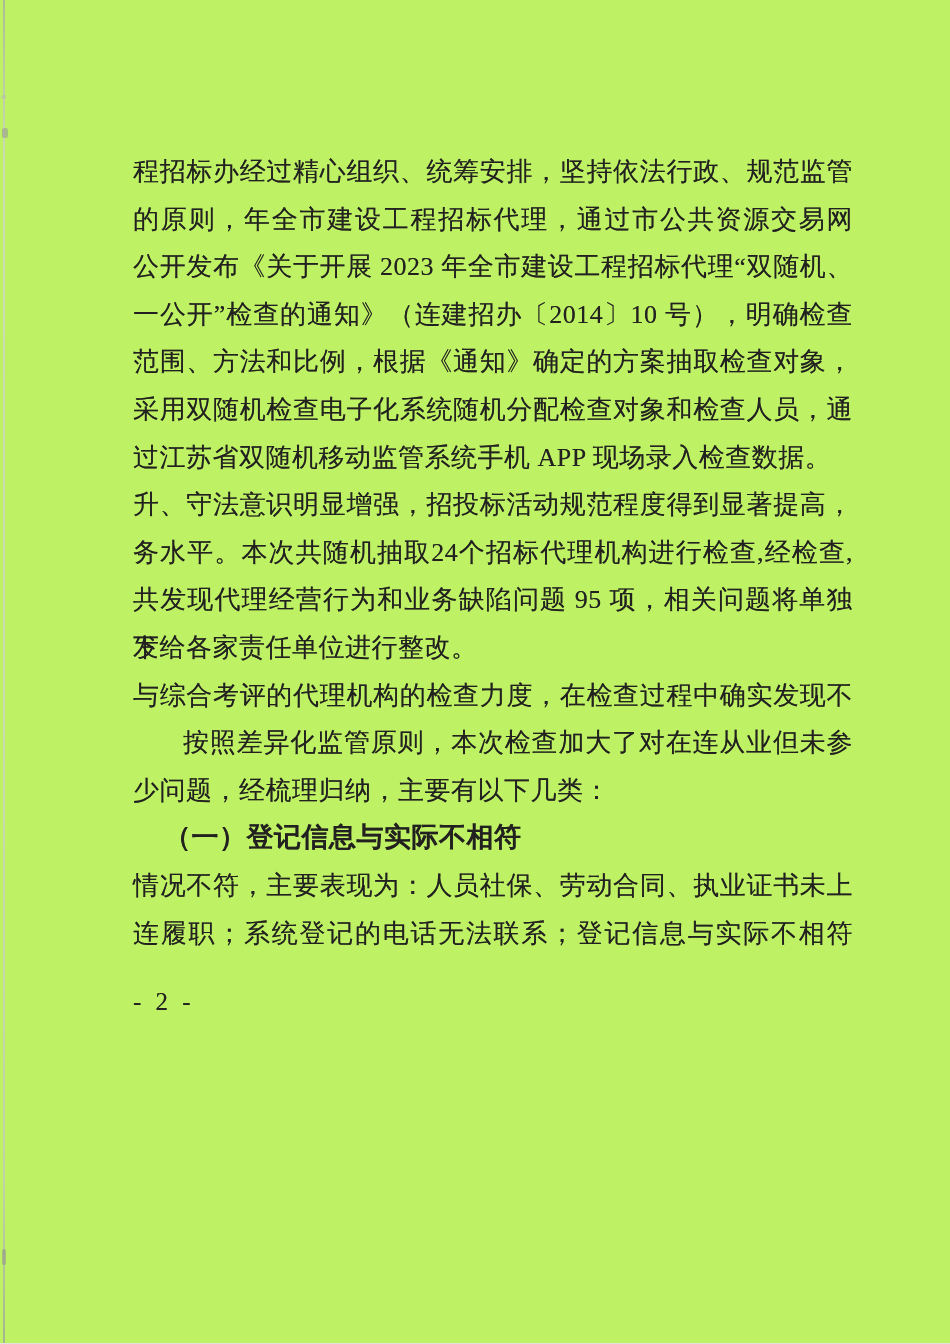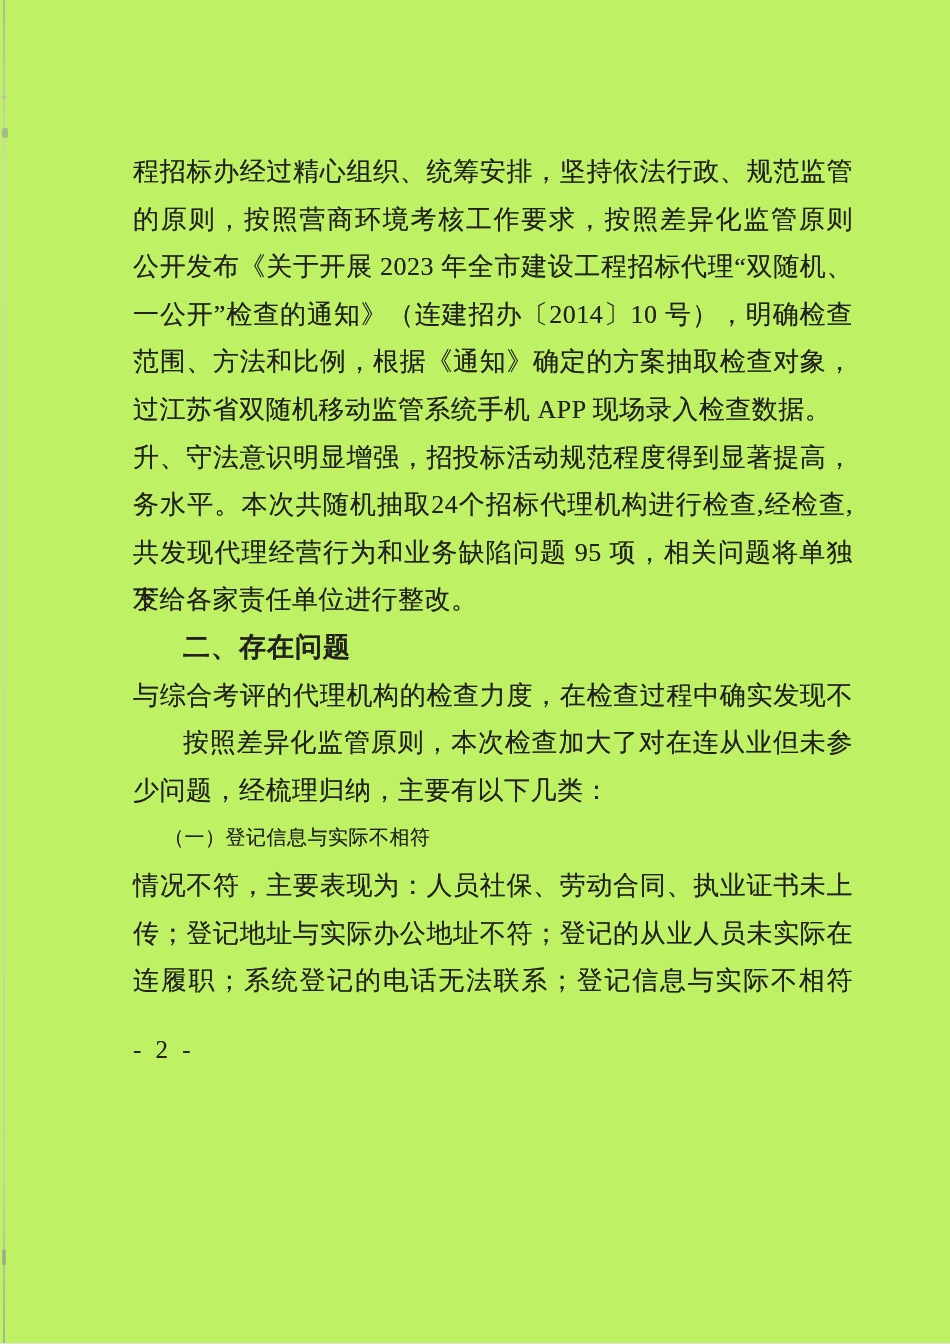--- a/index.html
+++ b/index.html
@@ -58,22 +58,22 @@
     text-align-last: justify;
   }
   .line.indent { text-indent: 50px; }
   .line.h1 {
     font-family: "Liberation Sans", "DejaVu Sans", sans-serif;
     font-weight: bold;
     font-size: 27px;
     letter-spacing: 1px;
   }
   .line.h2 {
-    font-weight: normal;
-    font-size: 20px;
+    font-weight: bold;
+    font-size: 27px;
   }
   .line.h2.indent { text-indent: 31px; }
 
   .page-number {
     margin-top: 30px;
     font-size: 25px;
     letter-spacing: 4px;
     line-height: 30px;
     text-shadow: 0 0 0.6px rgba(35, 34, 32, 0.5);
   }
@@ -84,33 +84,32 @@
 <div class="sheet">
   <div class="edge-left"></div>
   <div class="edge-bottom"></div>
   <div class="speck-1"></div>
   <div class="speck-2"></div>
   <div class="speck-3"></div>
 
   <div class="text-block">
     <div>
         <div class="line body j">程招标办经过精心组织、统筹安排，坚持依法行政、规范监管</div>
-        <div class="line body j">的原则，按照营商环境考核工作要求，按照差异化监管原则</div>
+        <div class="line body j">的原则，年全市建设工程招标代理，通过市公共资源交易网</div>
         <div class="line body j">公开发布《关于开展 2023 年全市建设工程招标代理“双随机、</div>
         <div class="line body j">一公开”检查的通知》（连建招办〔2014〕10 号），明确检查</div>
         <div class="line body j">范围、方法和比例，根据《通知》确定的方案抽取检查对象，</div>
+        <div class="line body j">采用双随机检查电子化系统随机分配检查对象和检查人员，通</div>
         <div class="line body">过江苏省双随机移动监管系统手机 APP 现场录入检查数据。</div>
         <div class="line body j">升、守法意识明显增强，招投标活动规范程度得到显著提高，</div>
         <div class="line body j">务水平。本次共随机抽取24个招标代理机构进行检查,经检查,</div>
         <div class="line body j">共发现代理经营行为和业务缺陷问题 95 项，相关问题将单独下</div>
         <div class="line body">发给各家责任单位进行整改。</div>
-        <div class="line h1 indent">二、存在问题</div>
         <div class="line body j">与综合考评的代理机构的检查力度，在检查过程中确实发现不</div>
         <div class="line body indent j">按照差异化监管原则，本次检查加大了对在连从业但未参</div>
         <div class="line body">少问题，经梳理归纳，主要有以下几类：</div>
         <div class="line h2 indent">（一）登记信息与实际不相符</div>
         <div class="line body j">情况不符，主要表现为：人员社保、劳动合同、执业证书未上</div>
-        <div class="line body j">传；登记地址与实际办公地址不符；登记的从业人员未实际在</div>
         <div class="line body j">连履职；系统登记的电话无法联系；登记信息与实际不相符</div>
       </div>
     <div class="page-number">- 2 -</div>
   </div>
 </div>
 
 </body></html>

